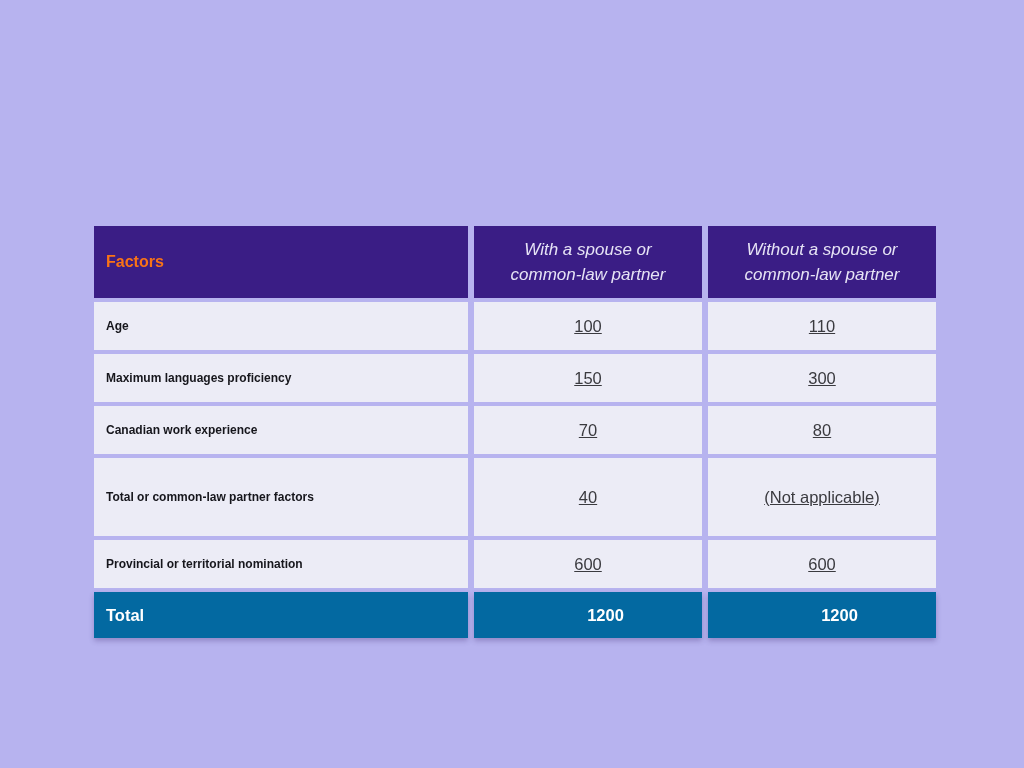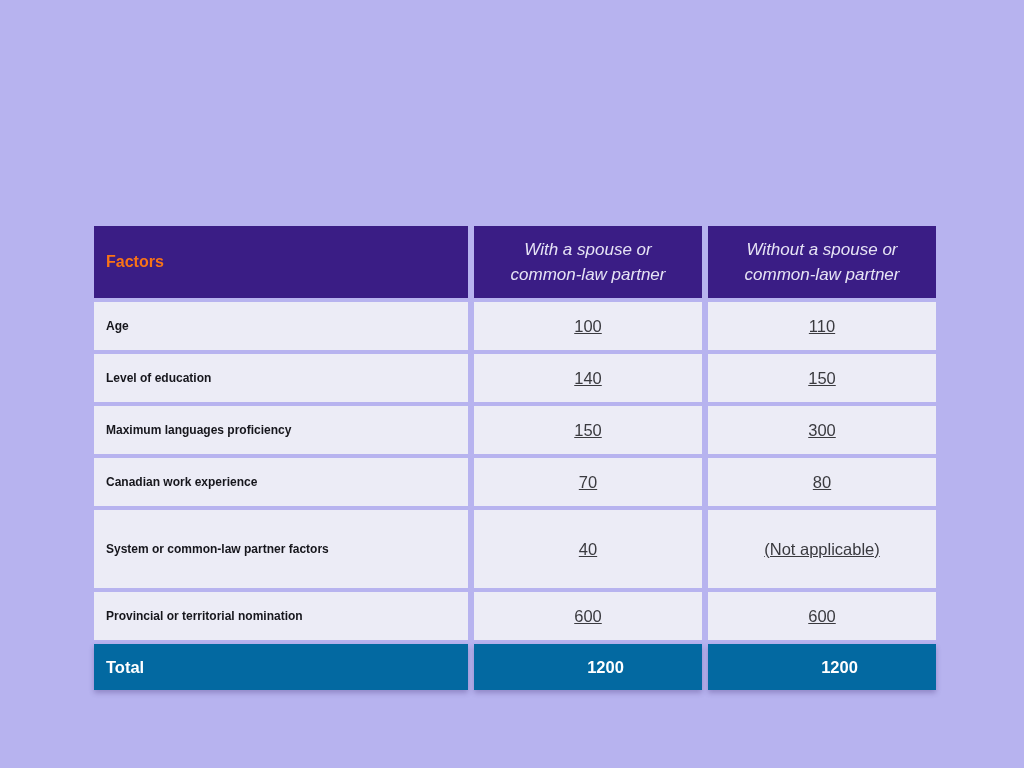--- a/index.html
+++ b/index.html
@@ -177,59 +177,48 @@
             <div class="cell lbl">Age</div>
           </td>
           <td>
             <div class="cell val">100</div>
           </td>
           <td>
             <div class="cell val">110</div>
           </td>
         </tr>
 
-        <tr class="body-row">
-          <td>
-            <div class="cell lbl">Level of education</div>
-          </td>
-          <td>
-            <div class="cell val">140</div>
+
+        <tr class="body-row">
+          <td>
+            <div class="cell lbl">Maximum languages proficiency</div>
           </td>
           <td>
             <div class="cell val">150</div>
           </td>
-        </tr>
-
-        <tr class="body-row">
-          <td>
-            <div class="cell lbl">Maximum languages proficiency</div>
-          </td>
-          <td>
-            <div class="cell val">150</div>
-          </td>
           <td>
             <div class="cell val">300</div>
           </td>
         </tr>
 
         <tr class="body-row">
           <td>
             <div class="cell lbl">Canadian work experience</div>
           </td>
           <td>
             <div class="cell val">70</div>
           </td>
           <td>
             <div class="cell val">80</div>
           </td>
         </tr>
 
         <tr class="body-row tall">
           <td>
-            <div class="cell lbl">System or common-law partner factors</div>
+            <div class="cell lbl">Total or common-law partner factors</div>
           </td>
           <td>
             <div class="cell val">40</div>
           </td>
           <td>
             <div class="cell val">(Not applicable)</div>
           </td>
         </tr>
 
         <tr class="body-row">

